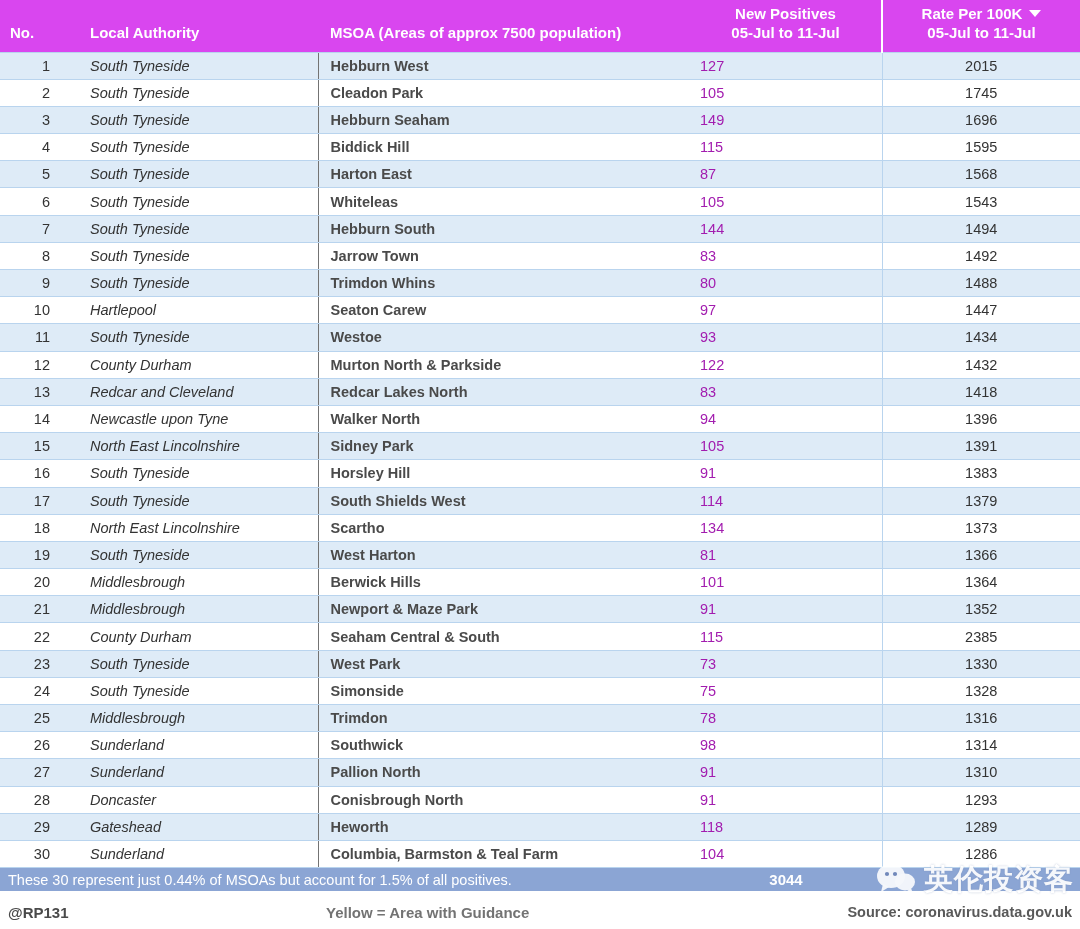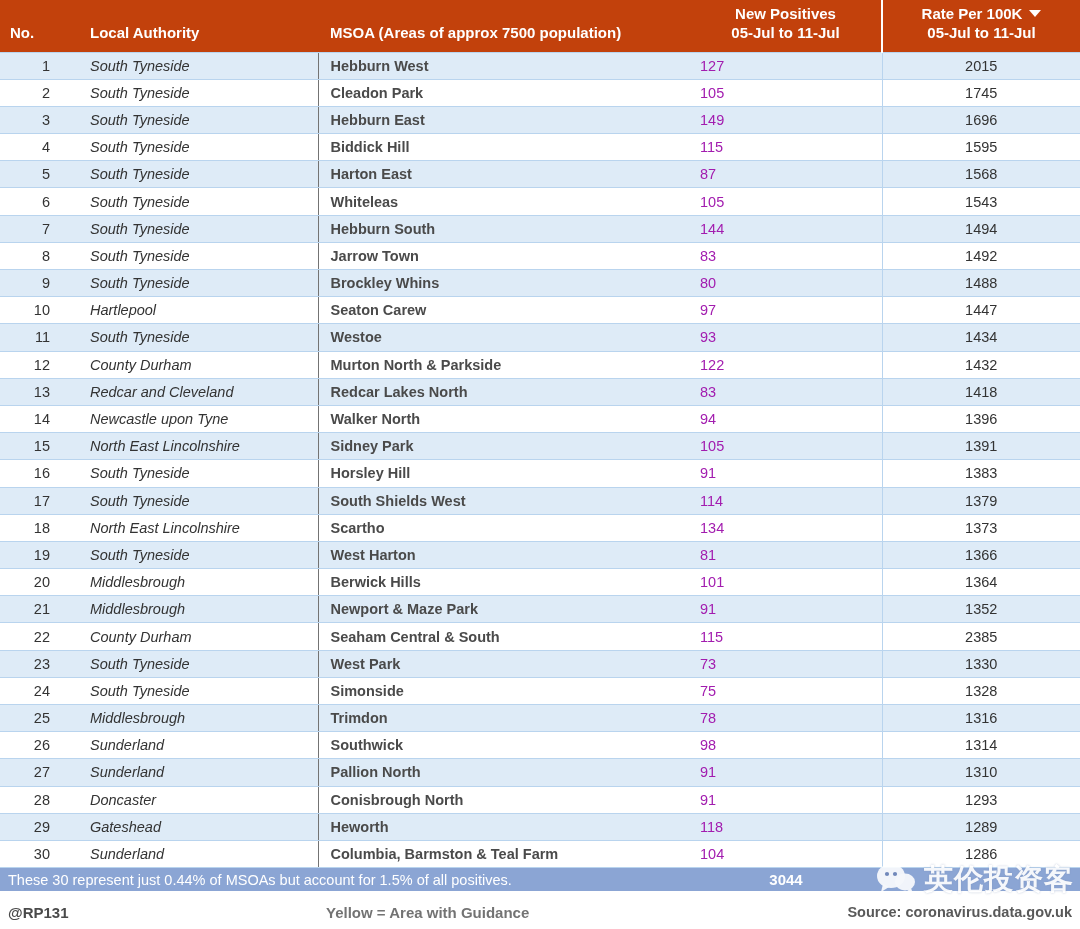--- a/index.html
+++ b/index.html
@@ -25,21 +25,21 @@
   
   col.c-no    { width: 78px; }
   col.c-la    { width: 240px; }
   col.c-msoa  { width: 372px; }
   col.c-new   { width: 192px; }
   col.c-rate  { width: 198px; }
 
   
   thead tr.head-row { height: 52px; }
   thead th {
-    background: #c2410c;
+    background: #d946ef;
     color: #ffffff;
     font-size: 15px;
     font-weight: bold;
     padding: 0 10px;
     vertical-align: bottom;
     border: none;
     line-height: 1.25;
     position: relative;
   }
   thead th.th-no    { text-align: left;   padding-bottom: 9px; }
@@ -216,21 +216,21 @@
         <tr class="even">
           <td class="cell-no">2</td>
           <td class="cell-la">South Tyneside</td>
           <td class="cell-msoa">Cleadon Park</td>
           <td class="cell-new">105</td>
           <td class="cell-rate">1745</td>
         </tr>
         <tr class="odd">
           <td class="cell-no">3</td>
           <td class="cell-la">South Tyneside</td>
-          <td class="cell-msoa">Hebburn East</td>
+          <td class="cell-msoa">Hebburn Seaham</td>
           <td class="cell-new">149</td>
           <td class="cell-rate">1696</td>
         </tr>
         <tr class="even">
           <td class="cell-no">4</td>
           <td class="cell-la">South Tyneside</td>
           <td class="cell-msoa">Biddick Hill</td>
           <td class="cell-new">115</td>
           <td class="cell-rate">1595</td>
         </tr>
@@ -258,21 +258,21 @@
         <tr class="even">
           <td class="cell-no">8</td>
           <td class="cell-la">South Tyneside</td>
           <td class="cell-msoa">Jarrow Town</td>
           <td class="cell-new">83</td>
           <td class="cell-rate">1492</td>
         </tr>
         <tr class="odd">
           <td class="cell-no">9</td>
           <td class="cell-la">South Tyneside</td>
-          <td class="cell-msoa">Brockley Whins</td>
+          <td class="cell-msoa">Trimdon Whins</td>
           <td class="cell-new">80</td>
           <td class="cell-rate">1488</td>
         </tr>
         <tr class="even">
           <td class="cell-no">10</td>
           <td class="cell-la">Hartlepool</td>
           <td class="cell-msoa">Seaton Carew</td>
           <td class="cell-new">97</td>
           <td class="cell-rate">1447</td>
         </tr>

